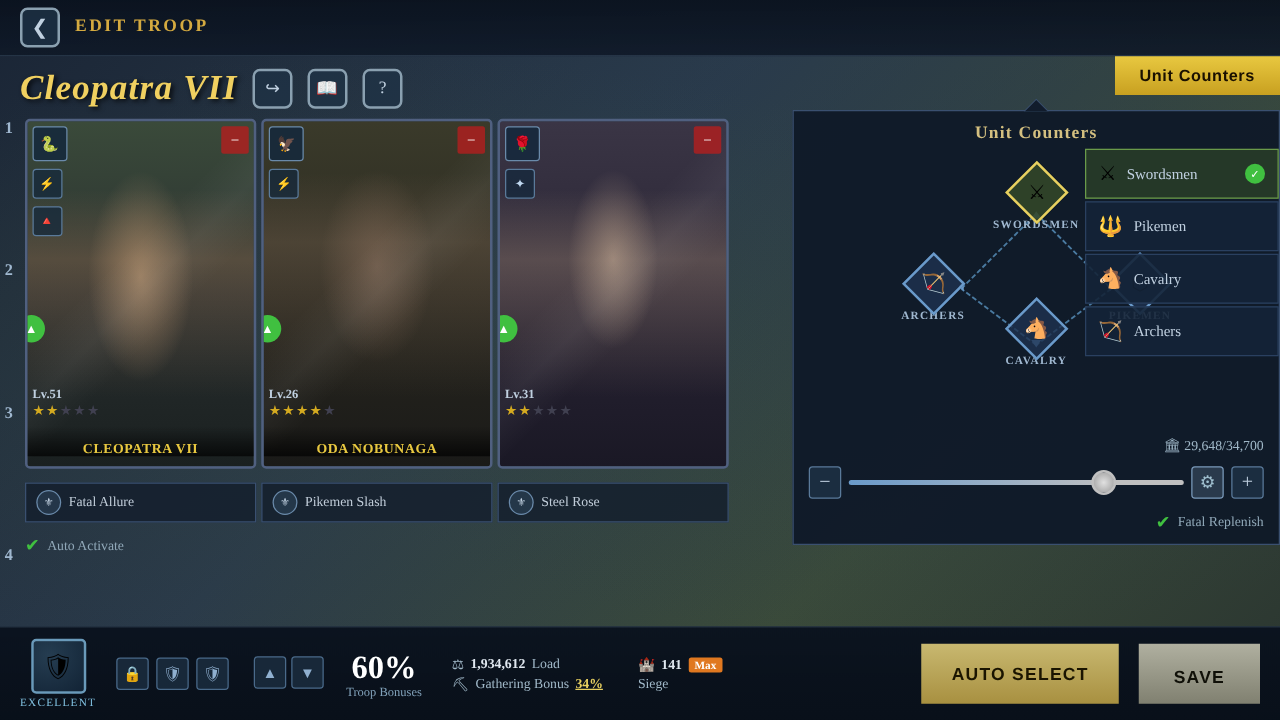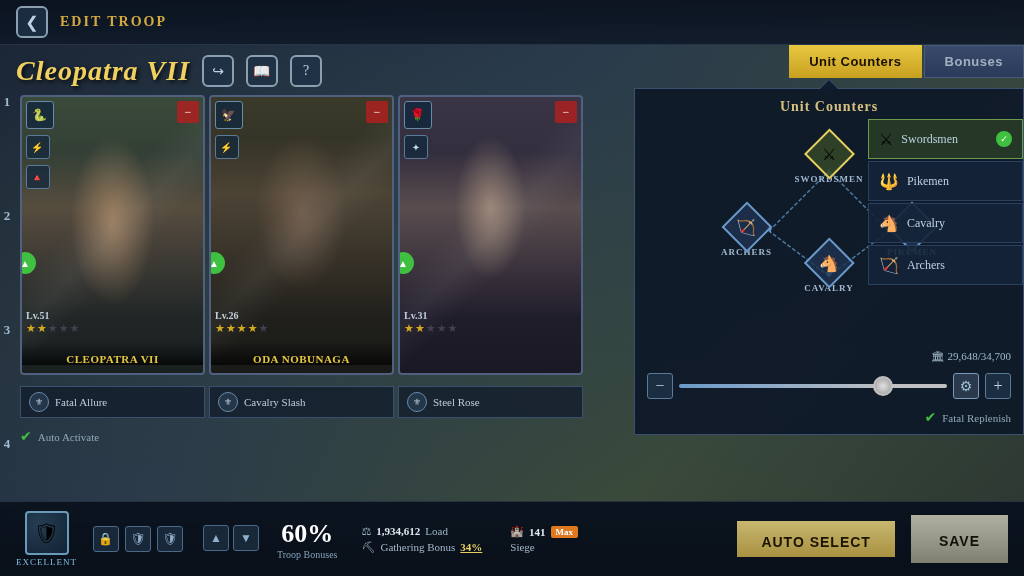--- a/index.html
+++ b/index.html
@@ -722,21 +722,21 @@
     .gathering-pct {
       color: #e8d060;
       font-weight: bold;
       text-decoration: underline;
       font-family: Liberation Serif, serif;
     }
 
     .spacer { flex: 1; }
 
     .auto-select-btn {
-      height: 36px;
+      height: 48px;
       padding: 13px 24px;
       background: linear-gradient(180deg, #c8b870 0%, #a89040 100%);
       border: none;
       color: #1a1400;
       font-size: 14px;
       font-weight: bold;
       letter-spacing: 1px;
       cursor: pointer;
       text-transform: uppercase;
     }
@@ -846,38 +846,37 @@
 
   </div>
 
   <div class="skills-row" style="padding-left:20px; margin-top:2px;">
     <div class="skill-item">
       <div class="skill-icon">⚜</div>
       <span class="skill-name">Fatal Allure</span>
     </div>
     <div class="skill-item">
       <div class="skill-icon">⚜</div>
-      <span class="skill-name">Cavalry Slash</span>
+      <span class="skill-name">Pikemen Slash</span>
     </div>
     <div class="skill-item">
       <div class="skill-icon">⚜</div>
       <span class="skill-name">Steel Rose</span>
     </div>
   </div>
 
   <div class="auto-row" style="padding-left:20px; margin-top:4px;">
     <span class="auto-check">✔</span>
     <span class="auto-label">Auto Activate</span>
   </div>
 
 </div>
 
 <div class="tabs-area">
   <button class="tab-btn active">Unit Counters</button>
-  <button class="tab-btn inactive">Bonuses</button>
 </div>
 
 <div class="right-panel">
   <div class="panel-arrow"></div>
 
   <div style="display:flex; padding: 0 8px 6px;">
 
     <div style="flex:1; position:relative;">
       <div class="panel-title">Unit Counters</div>
 

